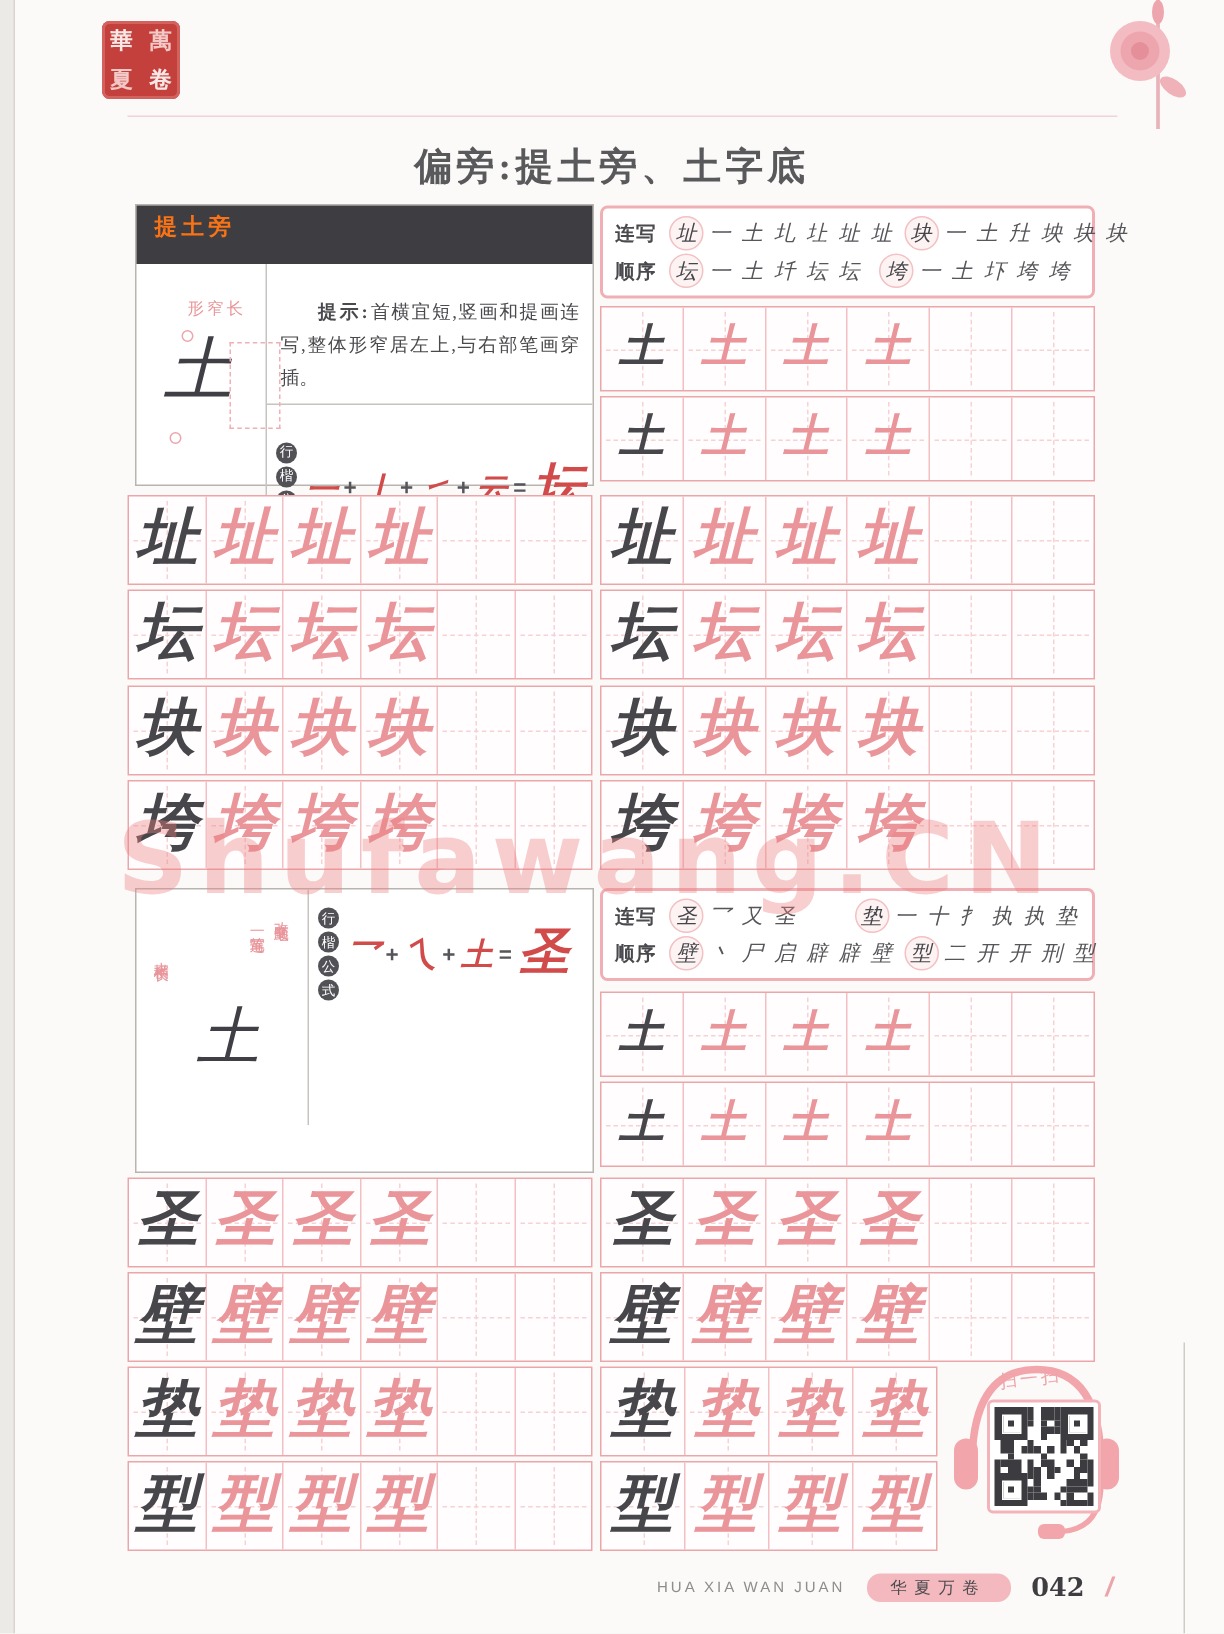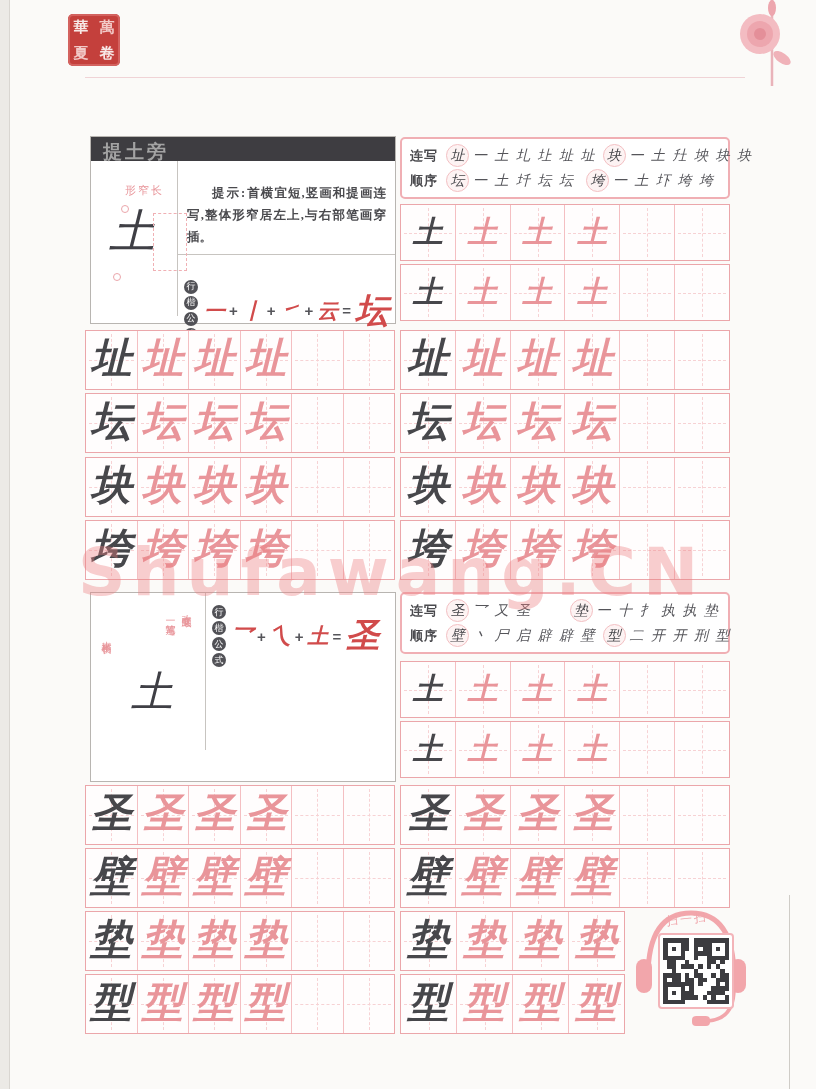--- a/index.html
+++ b/index.html
@@ -21,25 +21,25 @@
   .chevron{color:#fbe3e6;font-size:22px;margin:0 18px 0 60px;font-weight:bold;}
   .tab-bar{width:3px;height:28px;background:#e79aa2;margin-right:16px;}
   .tab-label{font-size:15px;font-weight:bold;color:#454549;letter-spacing:4px;font-family:"Liberation Serif",serif;}
   .rose{position:absolute;left:722px;top:0;width:80px;height:86px;}
 
   
   .page-title{position:absolute;left:0;top:94px;width:816px;text-align:center;font-size:25px;font-weight:bold;color:#59595c;letter-spacing:3px;font-family:"Liberation Serif",serif;}
 
   
   .infobox{position:absolute;width:304px;background:#fff;border:1px solid #b8b5b1;}
-  .infobox .bar{height:24px;background:#3e3d41;color:#a3a3a3;font-size:19px;font-weight:bold;letter-spacing:3px;line-height:30px;padding-left:12px;font-family:"Liberation Serif",serif;}
+  .infobox .bar{height:39px;background:#3e3d41;color:#f97316;font-size:15px;font-weight:bold;letter-spacing:3px;line-height:30px;padding-left:12px;font-family:"Liberation Serif",serif;}
   .infobox .body{display:flex;}
   .model-cell{width:114px;border-right:1px solid #c7c4c0;position:relative;}
   .tip-cell{flex:1;display:flex;flex-direction:column;}
-  .tip{padding:8px 9px 6px 9px;font-size:12.5px;line-height:1.78;color:#4a4a4e;text-align:justify;text-indent:2em;font-family:"Liberation Serif",serif;border-bottom:1px solid #c7c4c0;flex:1;font-weight:bold;}
+  .tip{padding:8px 9px 6px 9px;font-size:12.5px;line-height:1.78;color:#4a4a4e;text-align:justify;text-indent:2em;font-family:"Liberation Serif",serif;border-bottom:1px solid #c7c4c0;flex:1;}
   .tip b{letter-spacing:1px;}
   .formula-zone{display:flex;align-items:center;padding:6px 6px;min-height:74px;}
   .fl-col{display:flex;flex-direction:column;gap:2px;margin-right:6px;}
   .fl-col span{width:14px;height:14px;border-radius:50%;background:#515156;color:#fff;font-size:9px;display:flex;align-items:center;justify-content:center;}
   .formula{display:flex;align-items:center;gap:4px;flex-wrap:nowrap;}
   .fpart{color:#d14b4b;font-size:21px;font-family:"Liberation Serif",serif;font-style:italic;font-weight:bold;}
   .fop{color:#55555a;font-size:15px;font-weight:bold;}
   .fres{color:#d14b4b;font-size:34px;font-family:"Liberation Serif",serif;font-style:italic;font-weight:bold;line-height:1;}
 
   .shape-note{position:absolute;left:34px;top:22px;color:#e8959a;font-size:11px;letter-spacing:2px;}
@@ -111,20 +111,21 @@
   <div class="banner-hairline"></div>
   <svg class="rose" viewBox="0 0 80 86">
     <line x1="50" y1="0" x2="50" y2="86" stroke="#e9b3ba" stroke-width="2.5"></line>
     <circle cx="38" cy="34" r="20" fill="#f3bcc2"></circle>
     <circle cx="38" cy="34" r="13" fill="#eda6ae"></circle>
     <circle cx="38" cy="34" r="6" fill="#e48f99"></circle>
     <ellipse cx="60" cy="58" rx="10" ry="5" fill="#f0b2b9" transform="rotate(35 60 58)"></ellipse>
     <ellipse cx="50" cy="8" rx="4" ry="8" fill="#eda6ae"></ellipse>
   </svg>
 
+  <div class="page-title">偏旁:提土旁、土字底</div>
 
   <div class="infobox" style="left:90px;top:136px;height:186px;">
     <div class="bar">提土旁</div>
     <div class="body" style="height:155px;">
       <div class="model-cell">
         <span class="shape-note">形窄长</span>
         <span class="model-char">土</span>
         <div class="ghost-box"></div>
         <div class="dot-marker" style="left:30px;top:44px;"></div>
         <div class="dot-marker" style="left:22px;top:112px;"></div>
@@ -660,13 +661,19 @@
         <div class="m" style="grid-area: 14 / 12;"></div>
         <div class="m" style="grid-area: 14 / 15;"></div>
         <div class="m" style="grid-area: 15 / 11;"></div>
         <div class="m" style="grid-area: 15 / 12;"></div>
         <div class="m" style="grid-area: 15 / 13;"></div>
         <div class="m" style="grid-area: 15 / 14;"></div>
         <div class="m" style="grid-area: 15 / 15;"></div>
       </div>
   </div>
 
+  <div class="footer">
+    <span class="py">HUA XIA WAN JUAN</span>
+    <span class="brand-band">华夏万卷</span>
+    <span class="pageno">042</span>
+    <span class="pg-slash">/</span>
+  </div>
 </div>
 
 </body></html>

